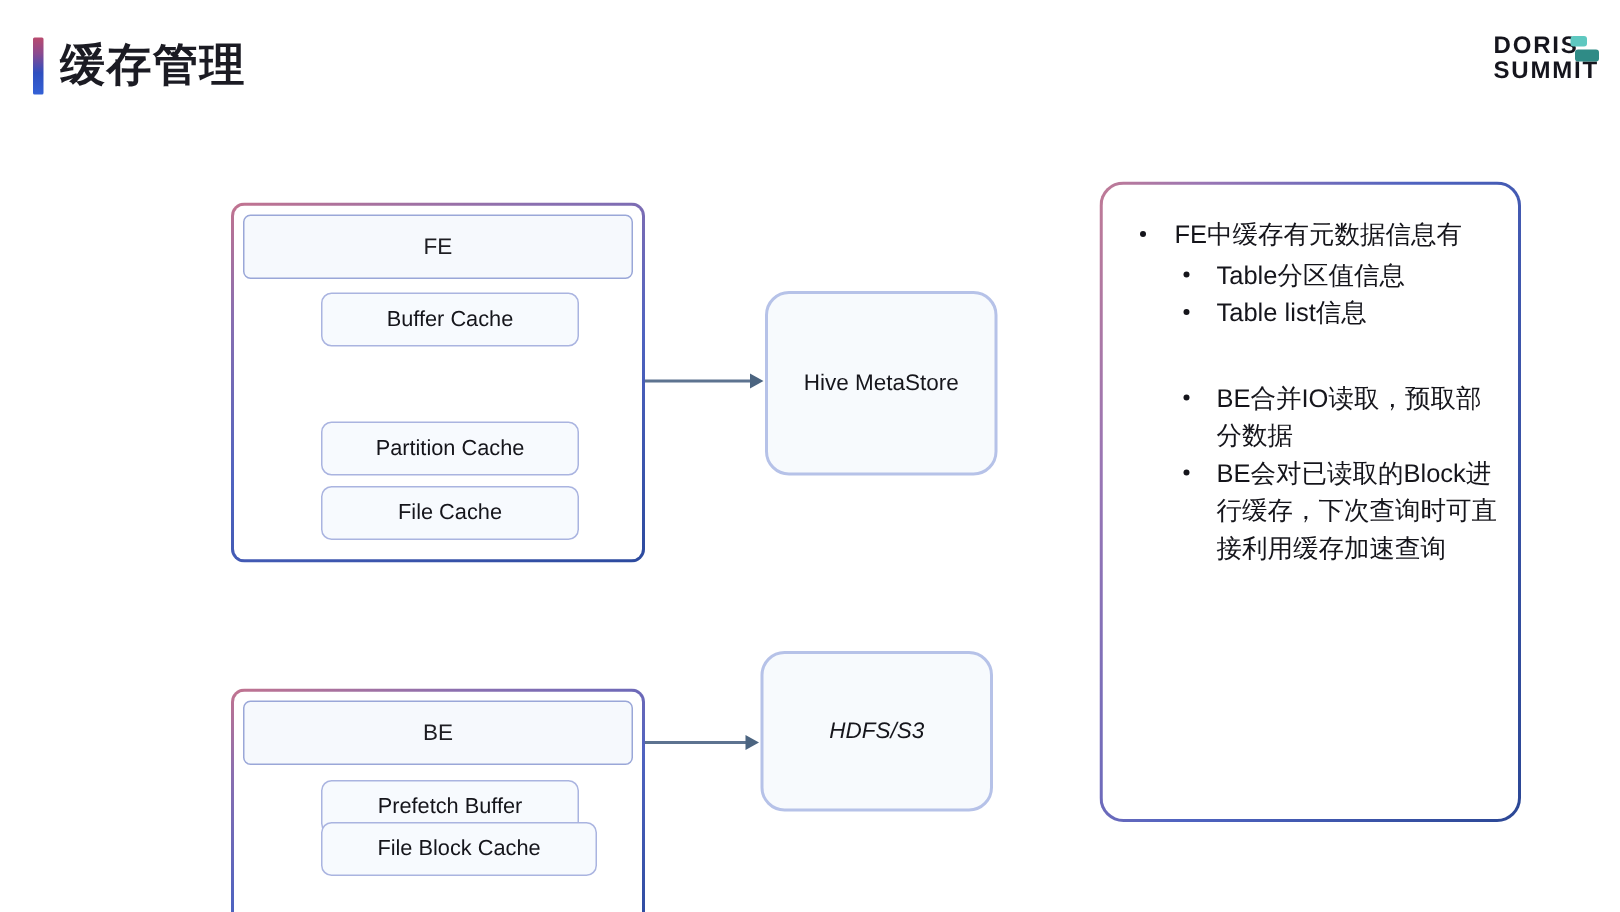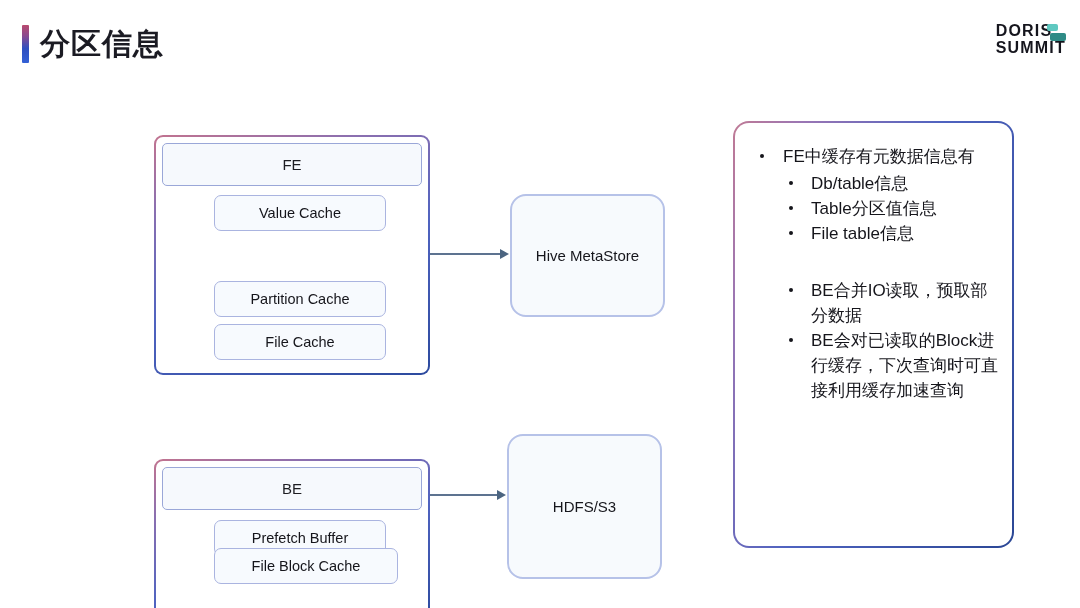--- a/index.html
+++ b/index.html
@@ -215,50 +215,50 @@
 
   .group-gap { height: 30px; }
 </style>
 </head>
 <body>
 
 <div class="slide">
 
   <div class="header">
     <div class="title-accent"></div>
-    <div class="page-title">分区信息</div>
+    <div class="page-title">缓存管理</div>
 
     <div class="brand">
       <span class="brand-row">DORIS</span>
       <span class="brand-row">SUMMIT</span>
       <span class="brand-mark">
         <span class="bar-top"></span>
         <span class="bar-bot"></span>
       </span>
     </div>
   </div>
 
   <div class="canvas">
 
     <div class="group-box" style="left:154px; top:135px; width:276px; height:240px;">
       <div class="group-header">FE</div>
-      <div class="inner-box" style="left:58px; top:58px; width:172px;">Value Cache</div>
+      <div class="inner-box" style="left:58px; top:58px; width:172px;">Buffer Cache</div>
       <div class="inner-box" style="left:58px; top:144px; width:172px;">Partition Cache</div>
       <div class="inner-box" style="left:58px; top:187px; width:172px;">File Cache</div>
     </div>
 
     <div class="group-box" style="left:154px; top:411px; width:276px; height:163px;margin-top:48px;">
       <div class="group-header">BE</div>
       <div class="inner-box" style="left:58px; top:59px; width:172px;">Prefetch Buffer</div>
       <div class="inner-box" style="left:58px; top:87px; width:184px;">File Block Cache</div>
     </div>
 
     <div class="ext-node" style="left:510px; top:194px; width:155px; height:123px;">Hive MetaStore</div>
 
-    <div class="ext-node" style="left:507px; top:434px; width:155px; height:145px;">HDFS/S3</div>
+    <div class="ext-node" style="left:507px; top:434px; width:155px; height:107px;font-style:italic;">HDFS/S3</div>
 
     <div class="arrow" style="left:430px; top:247px; width:80px;">
       <div class="shaft" style="width:71px;"></div>
       <div class="head" style="left:70px;"></div>
     </div>
 
     <div class="arrow" style="left:430px; top:488px; width:77px;">
       <div class="shaft" style="width:68px;"></div>
       <div class="head" style="left:67px;"></div>
     </div>
@@ -267,29 +267,25 @@
 
   <div class="note-panel">
 
     <div class="bullet-group">
       <div class="bullet-l1">
         <span class="dot"></span>
         <span>FE中缓存有元数据信息有</span>
       </div>
       <div class="bullet-l2">
         <span class="dot"></span>
-        <span>Db/table信息</span>
+        <span>Table分区值信息</span>
       </div>
       <div class="bullet-l2">
         <span class="dot"></span>
-        <span>Table分区值信息</span>
-      </div>
-      <div class="bullet-l2">
-        <span class="dot"></span>
-        <span>File table信息</span>
+        <span>Table list信息</span>
       </div>
     </div>
 
     <div class="group-gap"></div>
 
     <div class="bullet-group">
       <div class="bullet-l2">
         <span class="dot"></span>
         <span>BE合并IO读取，预取部分数据</span>
       </div>

